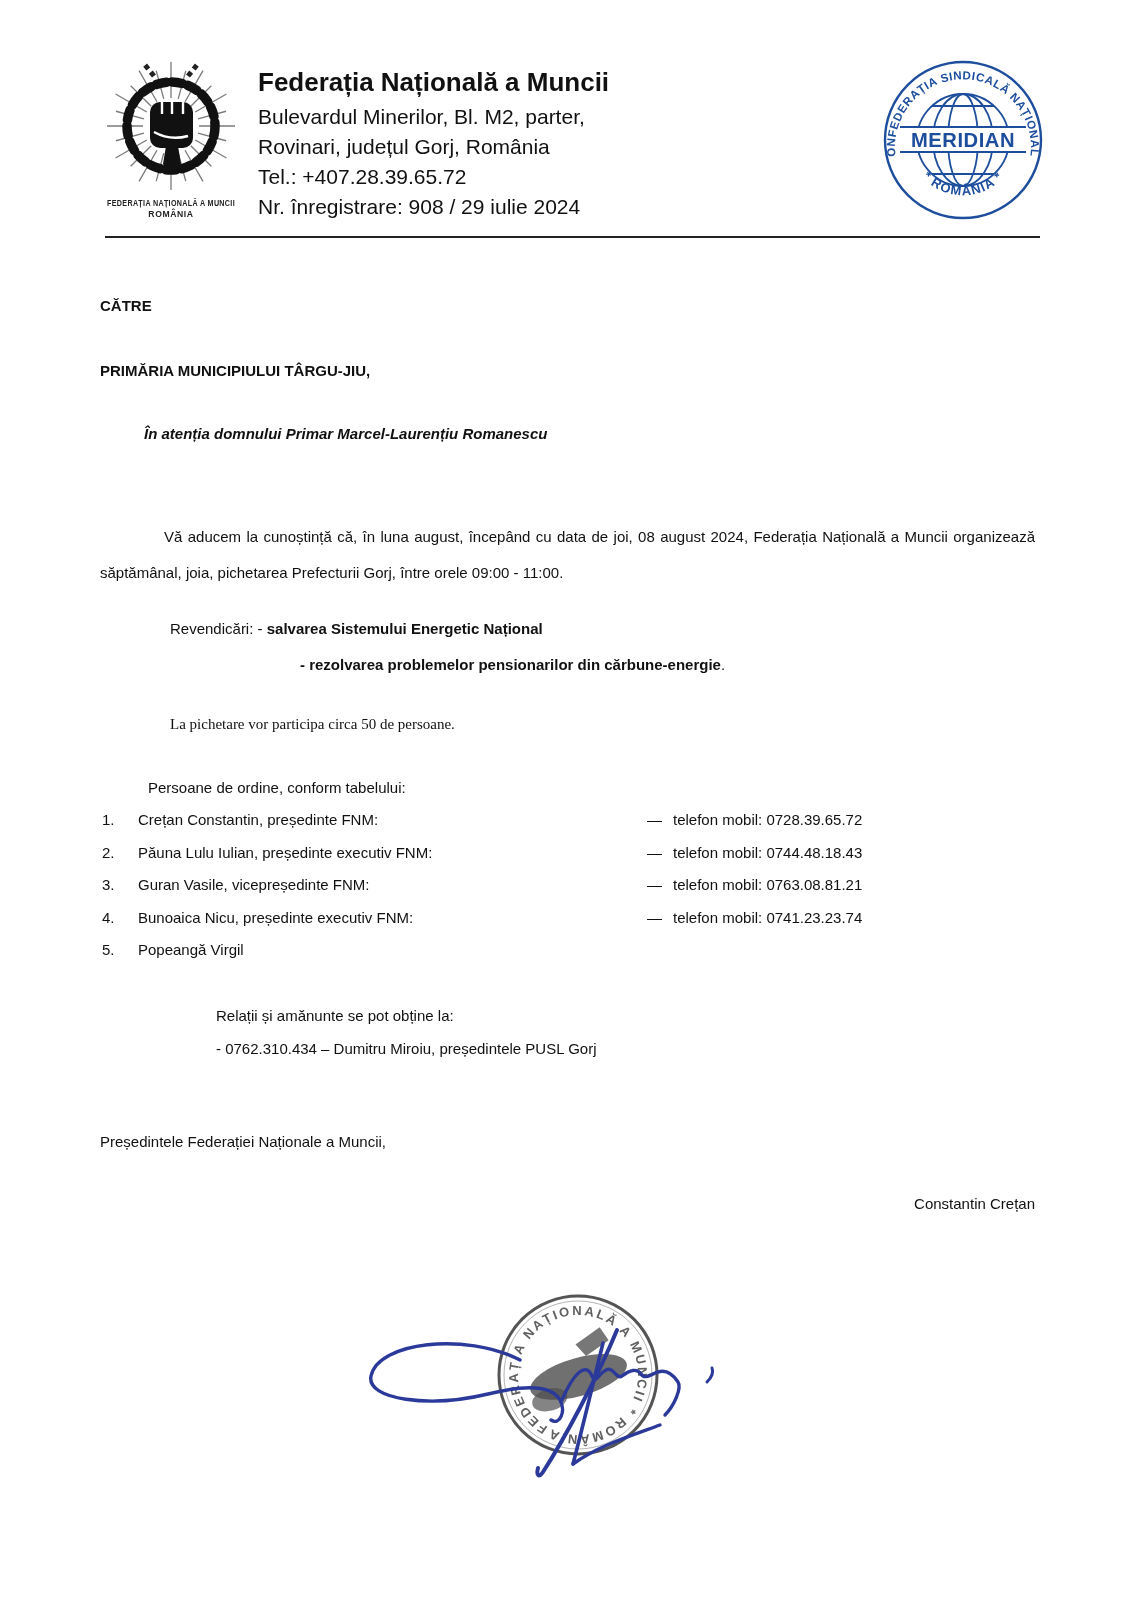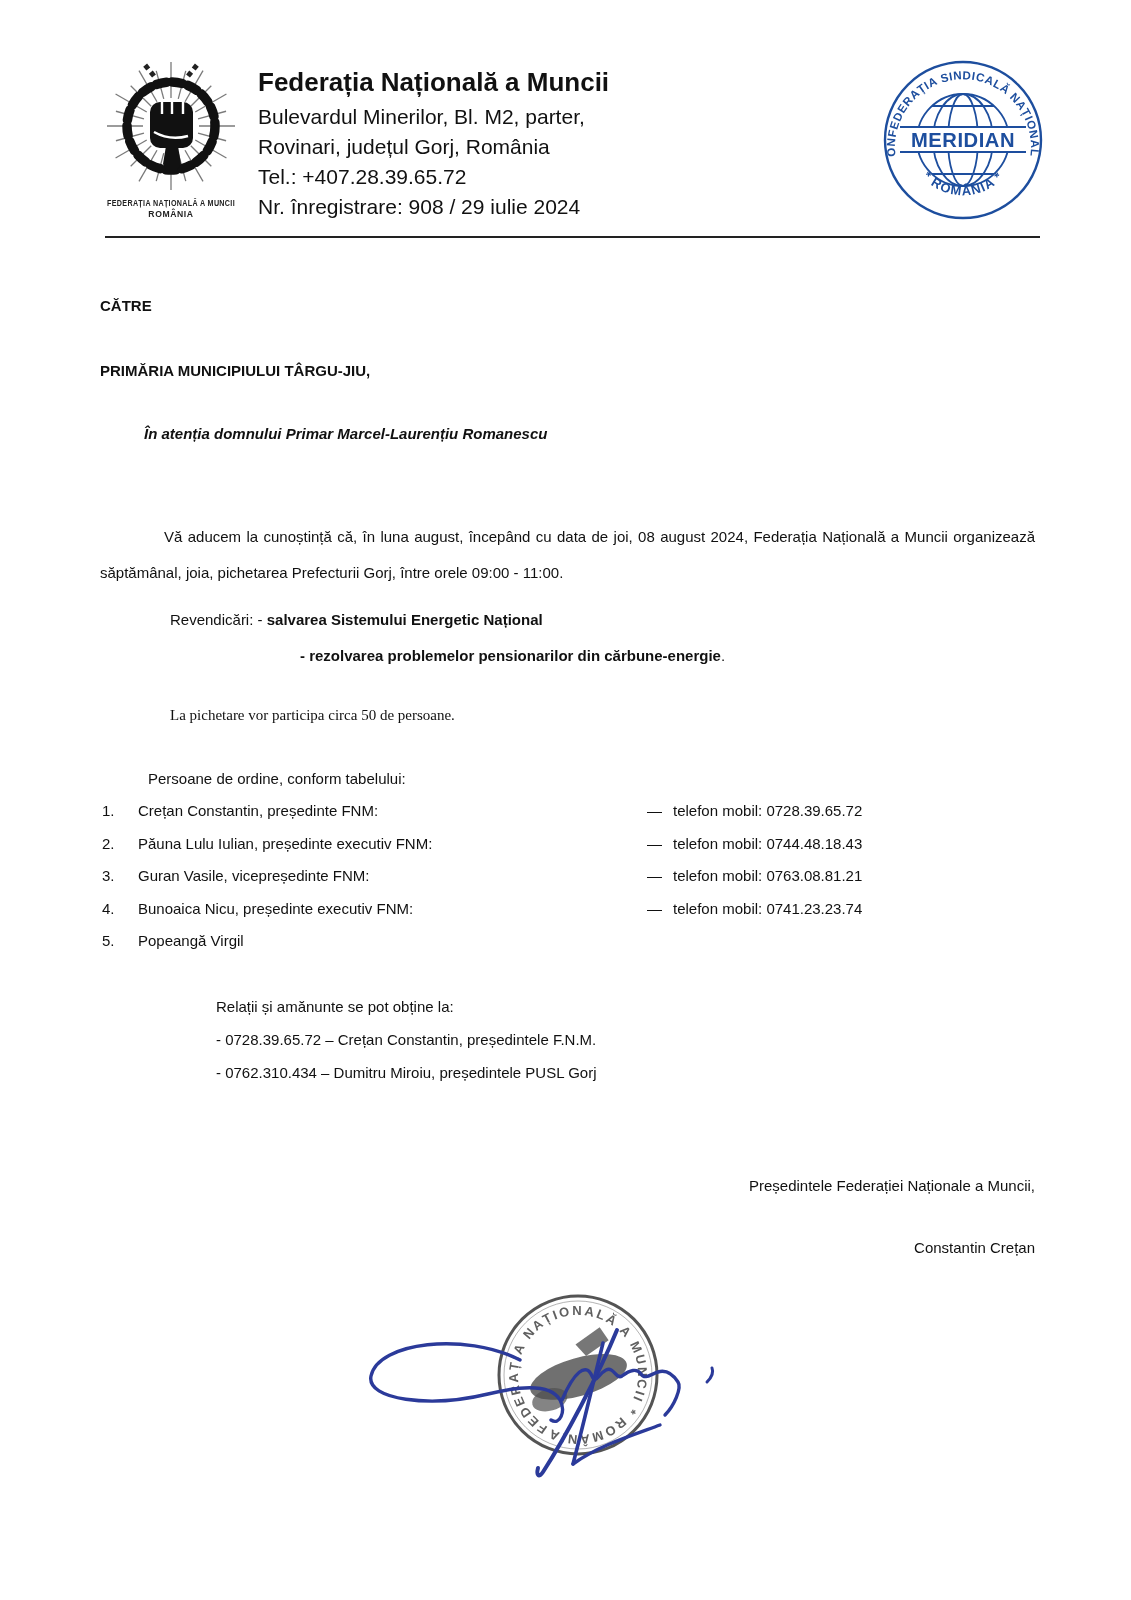--- a/index.html
+++ b/index.html
@@ -14,31 +14,31 @@
   .header-text{margin-left:16px;margin-top:6px;line-height:30px;font-size:21px;}
   .org-name{font-size:26px;font-weight:700;line-height:32px;margin-bottom:4px;}
   .header-right{margin-left:auto;margin-top:-2px;}
   .rule{border:none;border-top:2px solid #222;margin:10px 91px 0 105px;}
   
   .content{padding:0 96px 0 100px;font-size:15px;}
   .to-label{font-weight:700;margin-top:55px;line-height:26px;}
   .recipient{font-weight:700;margin-top:39px;line-height:26px;}
   .attention{font-style:italic;font-weight:600;margin-top:37px;line-height:26px;margin-left:44px;}
   .para1{margin-top:72px;line-height:36px;text-align:justify;text-indent:64px;}
-  .demands{margin-top:11px;margin-left:70px;line-height:36px;}
+  .demands{margin-top:20px;margin-left:70px;line-height:36px;}
   .demands .bold{font-weight:700;}
   .demand-line2{padding-left:130px;}
   .participants{margin-top:25px;margin-left:70px;line-height:33px;font-family:Liberation Serif, serif;}
   .persons-intro{margin-top:30px;margin-left:48px;line-height:33px;}
   .person-row{display:flex;line-height:32.5px;}
   .person-num{width:36px;text-align:left;padding-left:2px;}
   .person-name{width:509px;}
   .person-dash{width:26px;}
   .contact-block{margin-top:32px;margin-left:116px;line-height:33px;}
-  .closing-title{margin-top:80px;text-align:right;line-height:33px;}
+  .closing-title{margin-top:60px;text-align:left;line-height:33px;}
   .signer-name{margin-top:29px;text-align:right;line-height:33px;}
   .stamp-area{position:absolute;left:330px;top:1288px;}
 </style>
 </head>
 <body>
 
 <div class="page">
 
   <div class="header">
 
@@ -170,21 +170,20 @@
       <div class="person-row">
         <span class="person-num">5.</span>
         <span class="person-name">Popeangă Virgil</span>
         <span class="person-dash"></span>
         <span class="person-phone"></span>
       </div>
     </div>
 
     <div class="contact-block">
       <div>Relații și amănunte se pot obține la:</div>
-      <div>- 0728.39.65.72 – Crețan Constantin, președintele F.N.M.</div>
       <div>- 0762.310.434 – Dumitru Miroiu, președintele PUSL Gorj</div>
     </div>
 
     <div class="closing-title">Președintele Federației Naționale a Muncii,</div>
 
     <div class="signer-name">Constantin Crețan</div>
   </div>
 
   <div class="stamp-area">
     <svg width="460" height="200" viewBox="0 0 460 200">

